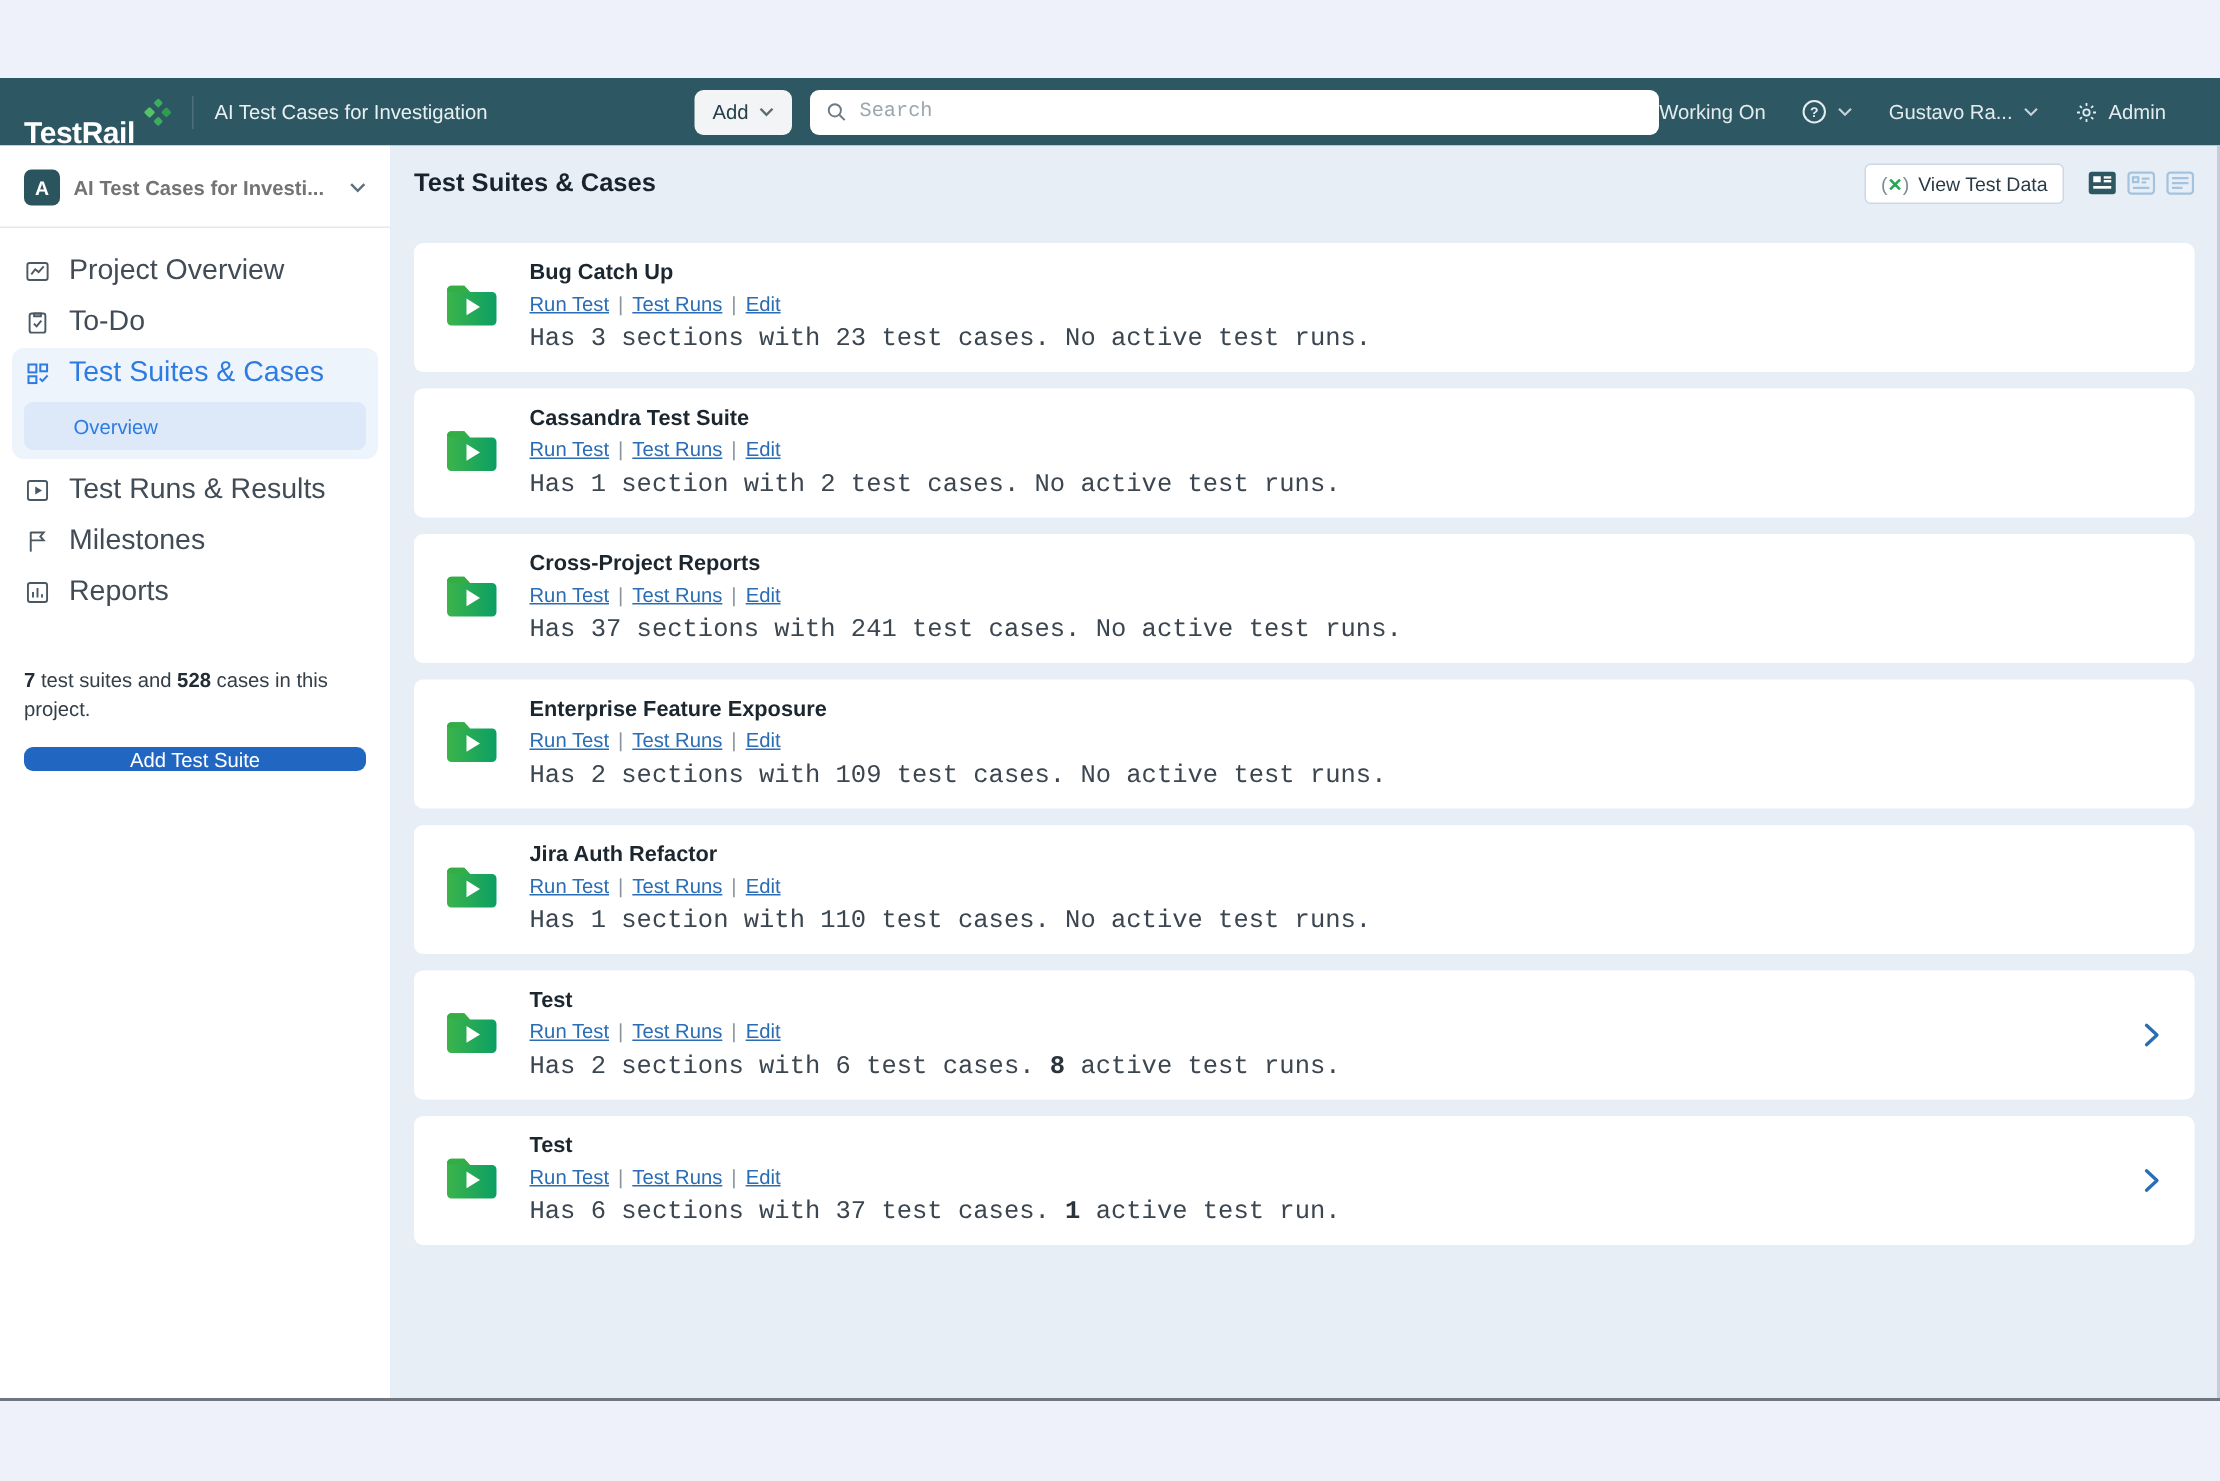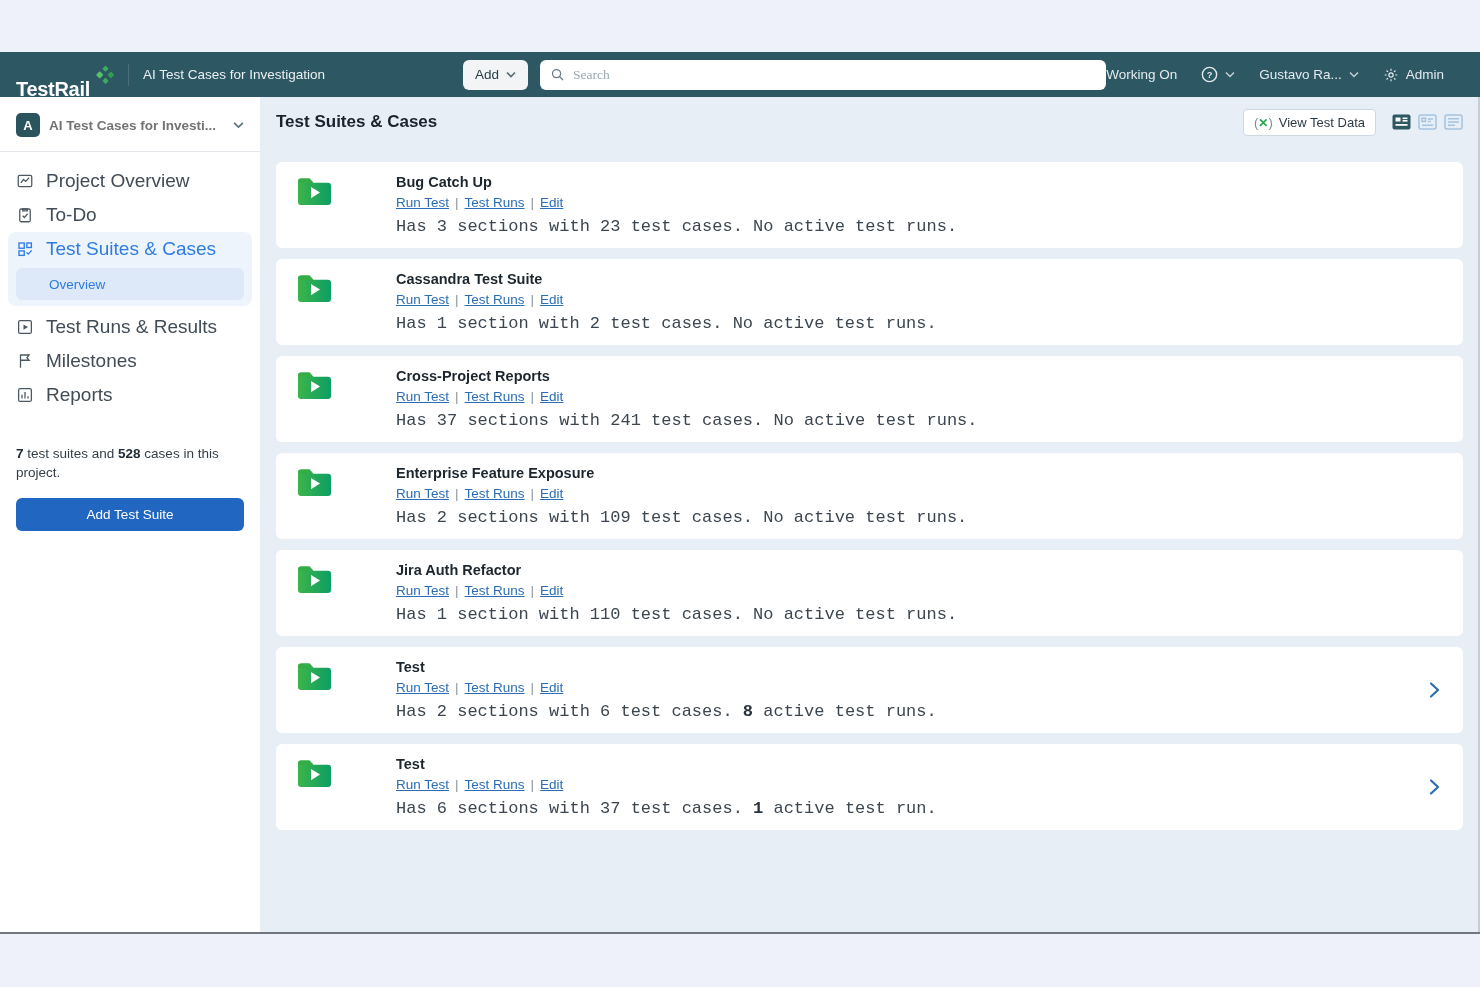--- a/index.html
+++ b/index.html
@@ -12,21 +12,21 @@
   .logo { display:flex; align-items:center; gap:6px; }
   .logo-text { color:#ffffff; font-size:20px; font-weight:bold; letter-spacing:-0.3px;margin-top:30px; }
   .nav-sep { width:1px; height:22px; background:#4d6f79; margin:0 14px 0 12px; }
   .nav-title { color:#e9f0f2; font-size:13.5px; }
   .add-btn { margin-left:138px; background:#f2f4f5; border:none; border-radius:6px;
              height:30px; padding:0 12px; display:flex; align-items:center; gap:7px;
              font-size:13.5px; color:#24404a; cursor:pointer; }
   .search-wrap { margin-left:12px; width:566px; height:30px; background:#ffffff; border-radius:6px;
                  display:flex; align-items:center; padding:0 10px; gap:8px; }
   .search-wrap input { border:none; outline:none; flex:1; font-size:13.5px; color:#6d28d9;
-                       font-family:Liberation Serif, serif; }
+                       font-family:Liberation Mono, monospace; }
   .search-wrap input::placeholder { color:#9aa7b0; }
   .nav-right { margin-left:auto; display:flex; align-items:center; gap:24px; }
   .nav-item { color:#e3ebee; font-size:13.5px; display:flex; align-items:center; gap:7px; cursor:pointer; }
 
   
   .app-body { position:absolute; left:0; top:97px; width:1480px; height:837px; display:flex;
               border-bottom:2px solid #70767d; }
   .sidebar { width:260px; background:#ffffff; height:100%; padding-top:12px; flex-shrink:0; }
   .main { flex:1; background:#e8eef6; height:100%; padding:0 15px 0 16px; overflow:hidden;
           border-right:2px solid #c7ccd6; }
@@ -40,40 +40,40 @@
   .nav-list { padding:12px 8px 0 8px; }
   .side-item { display:flex; align-items:center; gap:12px; height:34px; padding:0 8px;
                font-size:19px; color:#414c57; cursor:pointer; border-radius:6px; }
   .side-item svg { flex-shrink:0; }
   .active-group { background:#eef4fc; border-radius:8px; padding-bottom:6px; margin:0 0 4px 0; }
   .active-group .side-item.active { color:#2e7ce1; }
   .sub-item { margin:2px 8px 0 8px; background:#dde9f9; border-radius:6px; height:32px;
               display:flex; align-items:center; padding-left:33px; font-size:13.5px; color:#2e7ce1; cursor:pointer; }
   .stats { padding:32px 16px 0 16px; font-size:13.5px; color:#333e48; line-height:19px; }
   .stats b { color:#222c35; }
-  .add-suite { margin:16px 16px 0 16px; width:228px; height:33px; background:#2166c0; color:#fff;
+  .add-suite { margin:16px 16px 0 16px; width:228px; height:16px; background:#2166c0; color:#fff;
                font-size:13.5px; border:none; border-radius:6px; cursor:pointer;
                font-family:"Liberation Sans", sans-serif; }
 
   
   .main-head { display:flex; align-items:center; height:46px; margin-top:2px; }
   .page-title { font-size:17px; font-weight:bold; color:#19232d; }
   .head-right { margin-left:auto; display:flex; align-items:center; gap:10px; }
   .vtd-btn { background:#ffffff; border:1px solid #ccd8e3; border-radius:4px; height:27px;
              padding:0 10px; display:flex; align-items:center; gap:6px; font-size:13px;
              color:#2b3b46; cursor:pointer; font-family:"Liberation Sans", sans-serif; }
   .vtd-paren { color:#7c8b96; }
   .vtd-x { color:#21a851; font-weight:bold; font-size:12px; }
   .toggles { display:flex; align-items:center; gap:7px; margin-left:6px; }
   .toggle { cursor:pointer; display:flex; }
 
   
   .suite-list { margin-top:17px; }
   .suite-card { background:#ffffff; border-radius:6px; min-height:82px; margin-bottom:11px;
-                display:flex; align-items:flex-start; padding:12px 20px; position:relative;gap:43px; }
+                display:flex; align-items:center; padding:12px 20px; position:relative; }
   .folder { flex-shrink:0; margin-right:20px; }
   .suite-info { display:flex; flex-direction:column; }
   .suite-name { font-size:14.5px; font-weight:bold; color:#1c262f; margin-bottom:5px; }
   .suite-links { font-size:13.5px; margin-bottom:7px; }
   .suite-links a { color:#2a6db5; text-decoration:underline; cursor:pointer; }
   .link-sep { color:#8a949d; margin:0 6px; }
   .suite-desc { font-size:17px; color:#3c4650;font-family:Liberation Mono, monospace; }
   .suite-desc b { color:#2b343d; }
   .row-chev { position:absolute; right:22px; top:50%; transform:translateY(-50%); display:flex; }
 </style>

